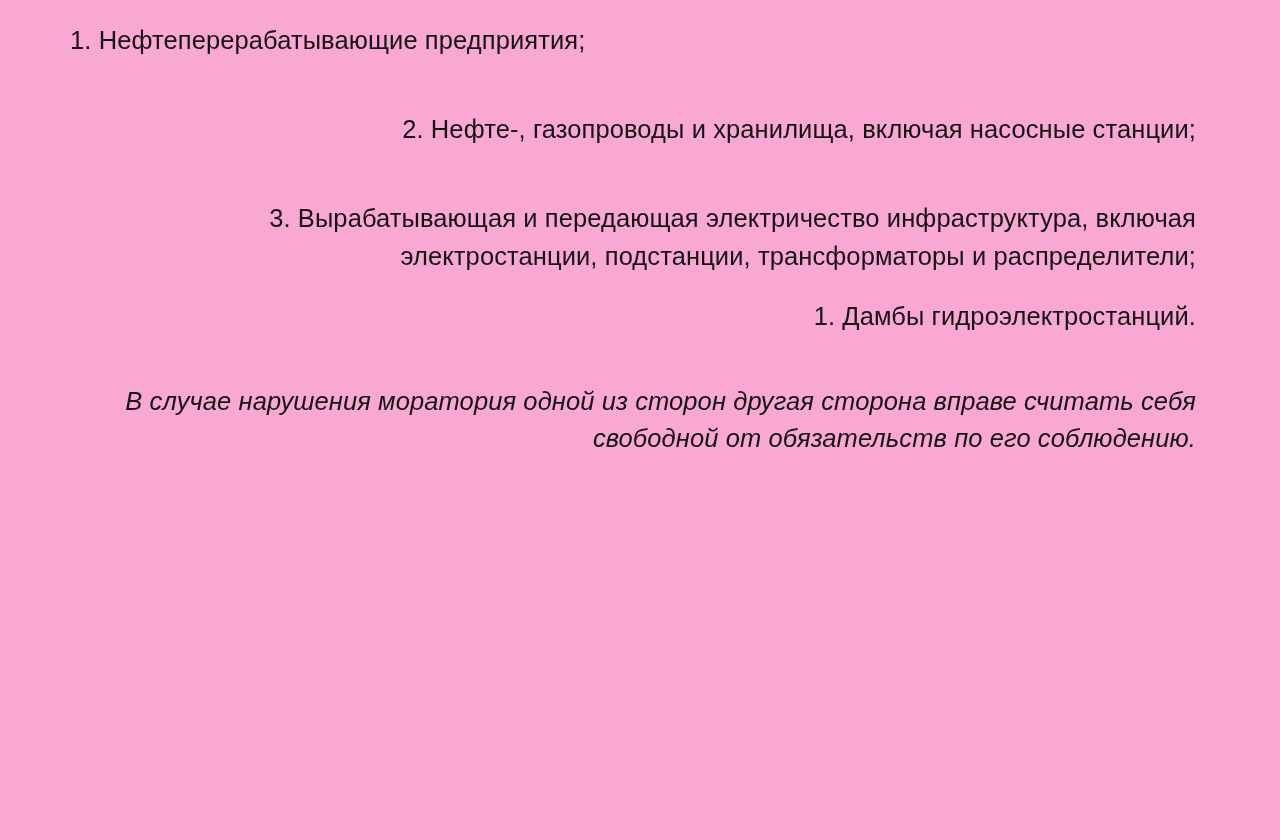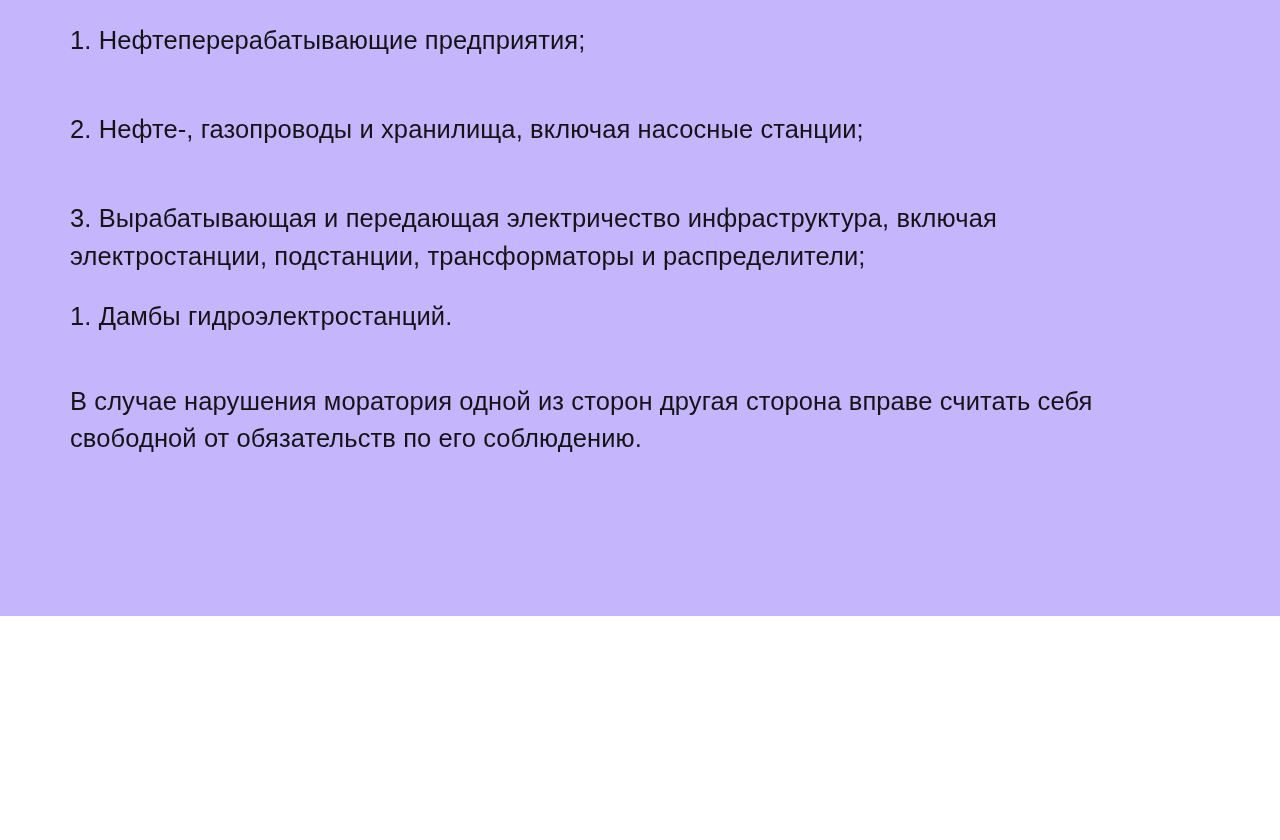--- a/index.html
+++ b/index.html
@@ -9,50 +9,52 @@
   }
   body {
     width: 1280px;
     height: 840px;
     font-family: "Liberation Sans", sans-serif;
     color: #141414;
     overflow: hidden;
   }
   .page {
     width: 1280px;
-    height: 616px;
+    height: 840px;
     box-sizing: border-box;
     padding: 22px 84px 0 70px;
-    background: #c4b5fd;
+    background: #f9a8d4;
   }
   .doc-body {
     display: block;
   }
   .para {
     font-size: 25.5px;
     line-height: 1.46;
     letter-spacing: 0.1px;
     color: #141414;
     margin: 0;
     white-space: pre-wrap;
   }
   .para + .para {
     margin-top: 0;
+    text-align: right;
   }
   .list-item {
     margin-bottom: 52px;
   }
   .list-item.multi {
     margin-bottom: 23px;
   }
   .gap-after-list {
     margin-bottom: 48px;
   }
   .closing {
     margin-bottom: 16px;
+    font-style: italic;
   }
 </style>
 </head>
 <body>
 
 <div class="page">
   <div class="doc-body">
 
     <p class="para list-item">1. Нефтеперерабатывающие предприятия;</p>
 

